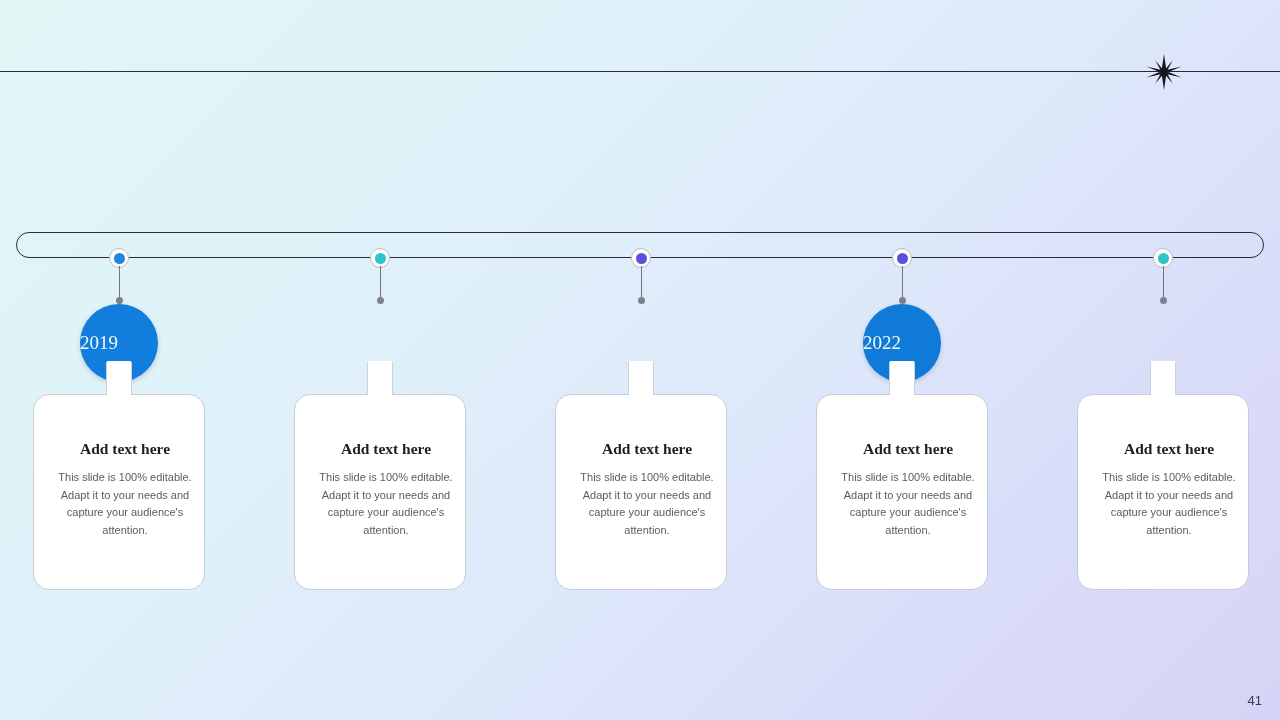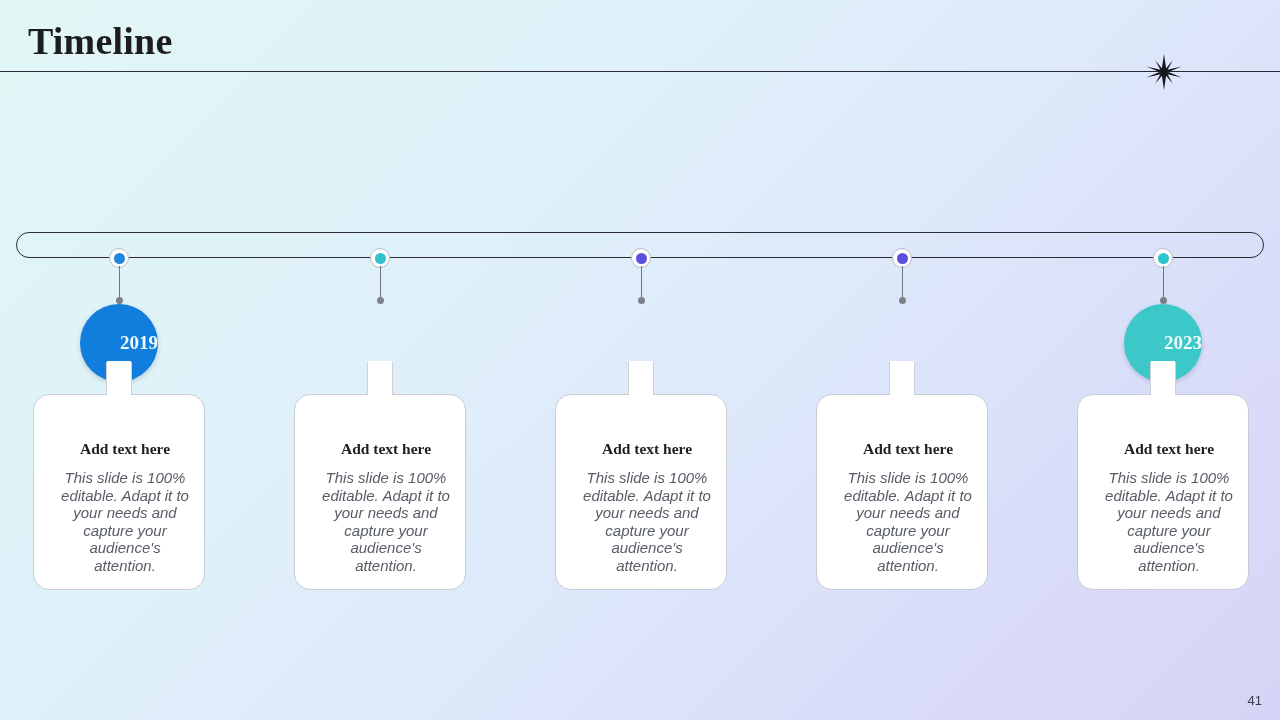--- a/index.html
+++ b/index.html
@@ -130,23 +130,23 @@
   .year-circle {
     position: absolute;
     top: 304px;
     left: 50%;
     margin-left: -39px;
     width: 78px;
     height: 78px;
     border-radius: 50%;
     display: flex;
     align-items: center;
-    justify-content: flex-end;
+    justify-content: flex-start;
     font-family: "Liberation Serif", serif;
-    font-weight: bold;
+    font-weight: normal;
     font-size: 19px;
     color: #f2fbfb;
     box-shadow: 0 2px 5px rgba(30, 50, 90, 0.20);
   }
 
   
   .tab {
     position: absolute;
     top: 362px;
     left: 50%;
@@ -186,43 +186,41 @@
   .card-title {
     font-family: "Liberation Serif", serif;
     font-weight: bold;
     font-size: 15.5px;
     line-height: 20px;
     color: #1f1f1f;
     margin-bottom: 10px;
   }
   .card-body {
     font-family: "Liberation Sans", sans-serif;
-    font-size: 15px;
+    font-size: 11px;
     line-height: 17.6px;
     color: #575c66;
-    font-style: italic;
   }
 
   
   .page-number {
     position: absolute;
     right: 18px;
     bottom: 12px;
     font-family: "Liberation Sans", sans-serif;
     font-size: 13px;
     color: #3a3a4a;
     margin-left: 33px;
   }
 </style>
 </head>
 <body>
 
 <div class="slide">
 
-  <div class="page-title">Timeline</div>
 
   <div class="title-rule"></div>
 
   <svg class="sparkle-icon" viewBox="0 0 40 40">
     <path d="M20 2 L22.1 16.2 L28.8 8.2 L23.6 17.7 L37.5 14.6 L24.6 20 L37.5 25.4 L23.6 22.3 L28.8 31.8 L22.1 23.8 L20 38 L17.9 23.8 L11.2 31.8 L16.4 22.3 L2.5 25.4 L15.4 20 L2.5 14.6 L16.4 17.7 L11.2 8.2 L17.9 16.2 Z" fill="#17171f"></path>
   </svg>
 
   <div class="rail"></div>
 
   <div class="items">
@@ -271,37 +269,37 @@
         <div class="card-body">This slide is 100% editable. Adapt it to your needs and capture your audience's attention.</div>
       </div>
     </div>
 
     <div class="item" style="left:771px;">
       <div class="node">
         <div class="node-dot" style="background:#5b4fe0;"></div>
       </div>
       <div class="stem"></div>
       <div class="stem-dot"></div>
+      <div class="year-circle" style="background:#107ad9;">
+        <span>2022</span>
+      </div>
       <div class="tab"></div>
       <div class="card">
         <div class="tab-mask" style="top:-34px;"></div>
         <div class="card-title">Add text here</div>
         <div class="card-body">This slide is 100% editable. Adapt it to your needs and capture your audience's attention.</div>
       </div>
     </div>
 
     <div class="item" style="left:1032px;">
       <div class="node">
         <div class="node-dot" style="background:#2cc4cd;"></div>
       </div>
       <div class="stem"></div>
       <div class="stem-dot"></div>
-      <div class="year-circle" style="background:#3cc8c8;">
-        <span>2023</span>
-      </div>
       <div class="tab"></div>
       <div class="card">
         <div class="tab-mask" style="top:-34px;"></div>
         <div class="card-title">Add text here</div>
         <div class="card-body">This slide is 100% editable. Adapt it to your needs and capture your audience's attention.</div>
       </div>
     </div>
 
   </div>
 

